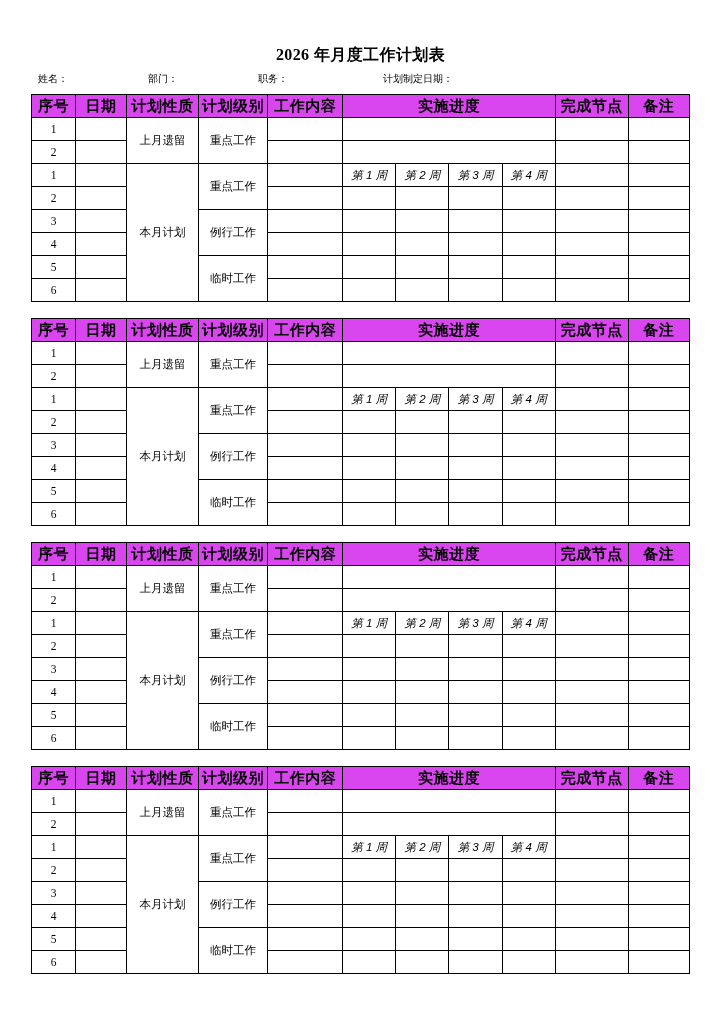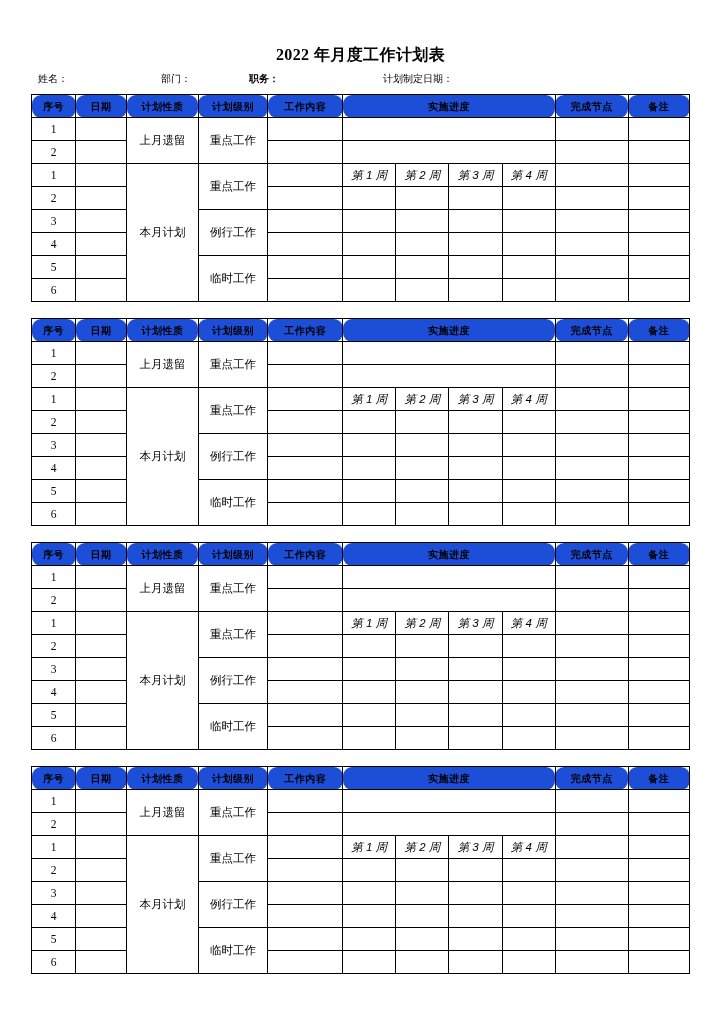--- a/index.html
+++ b/index.html
@@ -45,22 +45,22 @@
     height: 16px;
     font-size: 10px;
     color: #000;
   }
   .meta-item {
     position: absolute;
     white-space: nowrap;
     top: 0;
   }
   .meta-name  { left: 7px; }
-  .meta-dept  { left: 130px; }
-  .meta-post  { left: 218px; font-weight: bold; }
+  .meta-dept  { left: 117px; }
+  .meta-post  { left: 227px; }
   .meta-date  { left: 352px; }
 
   
   .plan-table {
     position: absolute;
     left: 31px;
     width: 659px;
     border-collapse: collapse;
     table-layout: fixed;
   }
@@ -71,27 +71,26 @@
     margin: 0;
     height: 22px;
     text-align: center;
     vertical-align: middle;
     font-size: 11.5px;
     font-weight: normal;
     line-height: 1.1;
     color: #000;
   }
   .plan-table thead th {
-    background: #1d4ed8;
+    background: #d946ef;
     font-family: "Liberation Serif", "DejaVu Serif", serif;
     font-weight: bold;
-    font-size: 10px;
+    font-size: 15px;
     letter-spacing: 0.5px;
     height: 22px;
-    border-radius: 9px;
   }
   .num-cell {
     font-family: "Liberation Serif", "DejaVu Serif", serif;
     font-size: 11px;
   }
   .week-cell {
     font-size: 11px;
     white-space: nowrap;
     font-style: italic;
   }
@@ -105,21 +104,21 @@
   .col-content  { width: 73px; }
   .col-week     { width: 52px; }
   .col-node     { width: 71px; }
   .col-remark   { width: 60px; }
 </style>
 </head>
 <body>
 
 <div class="page">
 
-  <div class="doc-title">2022 年月度工作计划表</div>
+  <div class="doc-title">2026 年月度工作计划表</div>
 
   <div class="meta-row">
     <span class="meta-item meta-name">姓名：</span>
     <span class="meta-item meta-dept">部门：</span>
     <span class="meta-item meta-post">职务：</span>
     <span class="meta-item meta-date">计划制定日期：</span>
   </div>
 
   <div id="tables-host">
       <table class="plan-table" style="top: 94px;">

